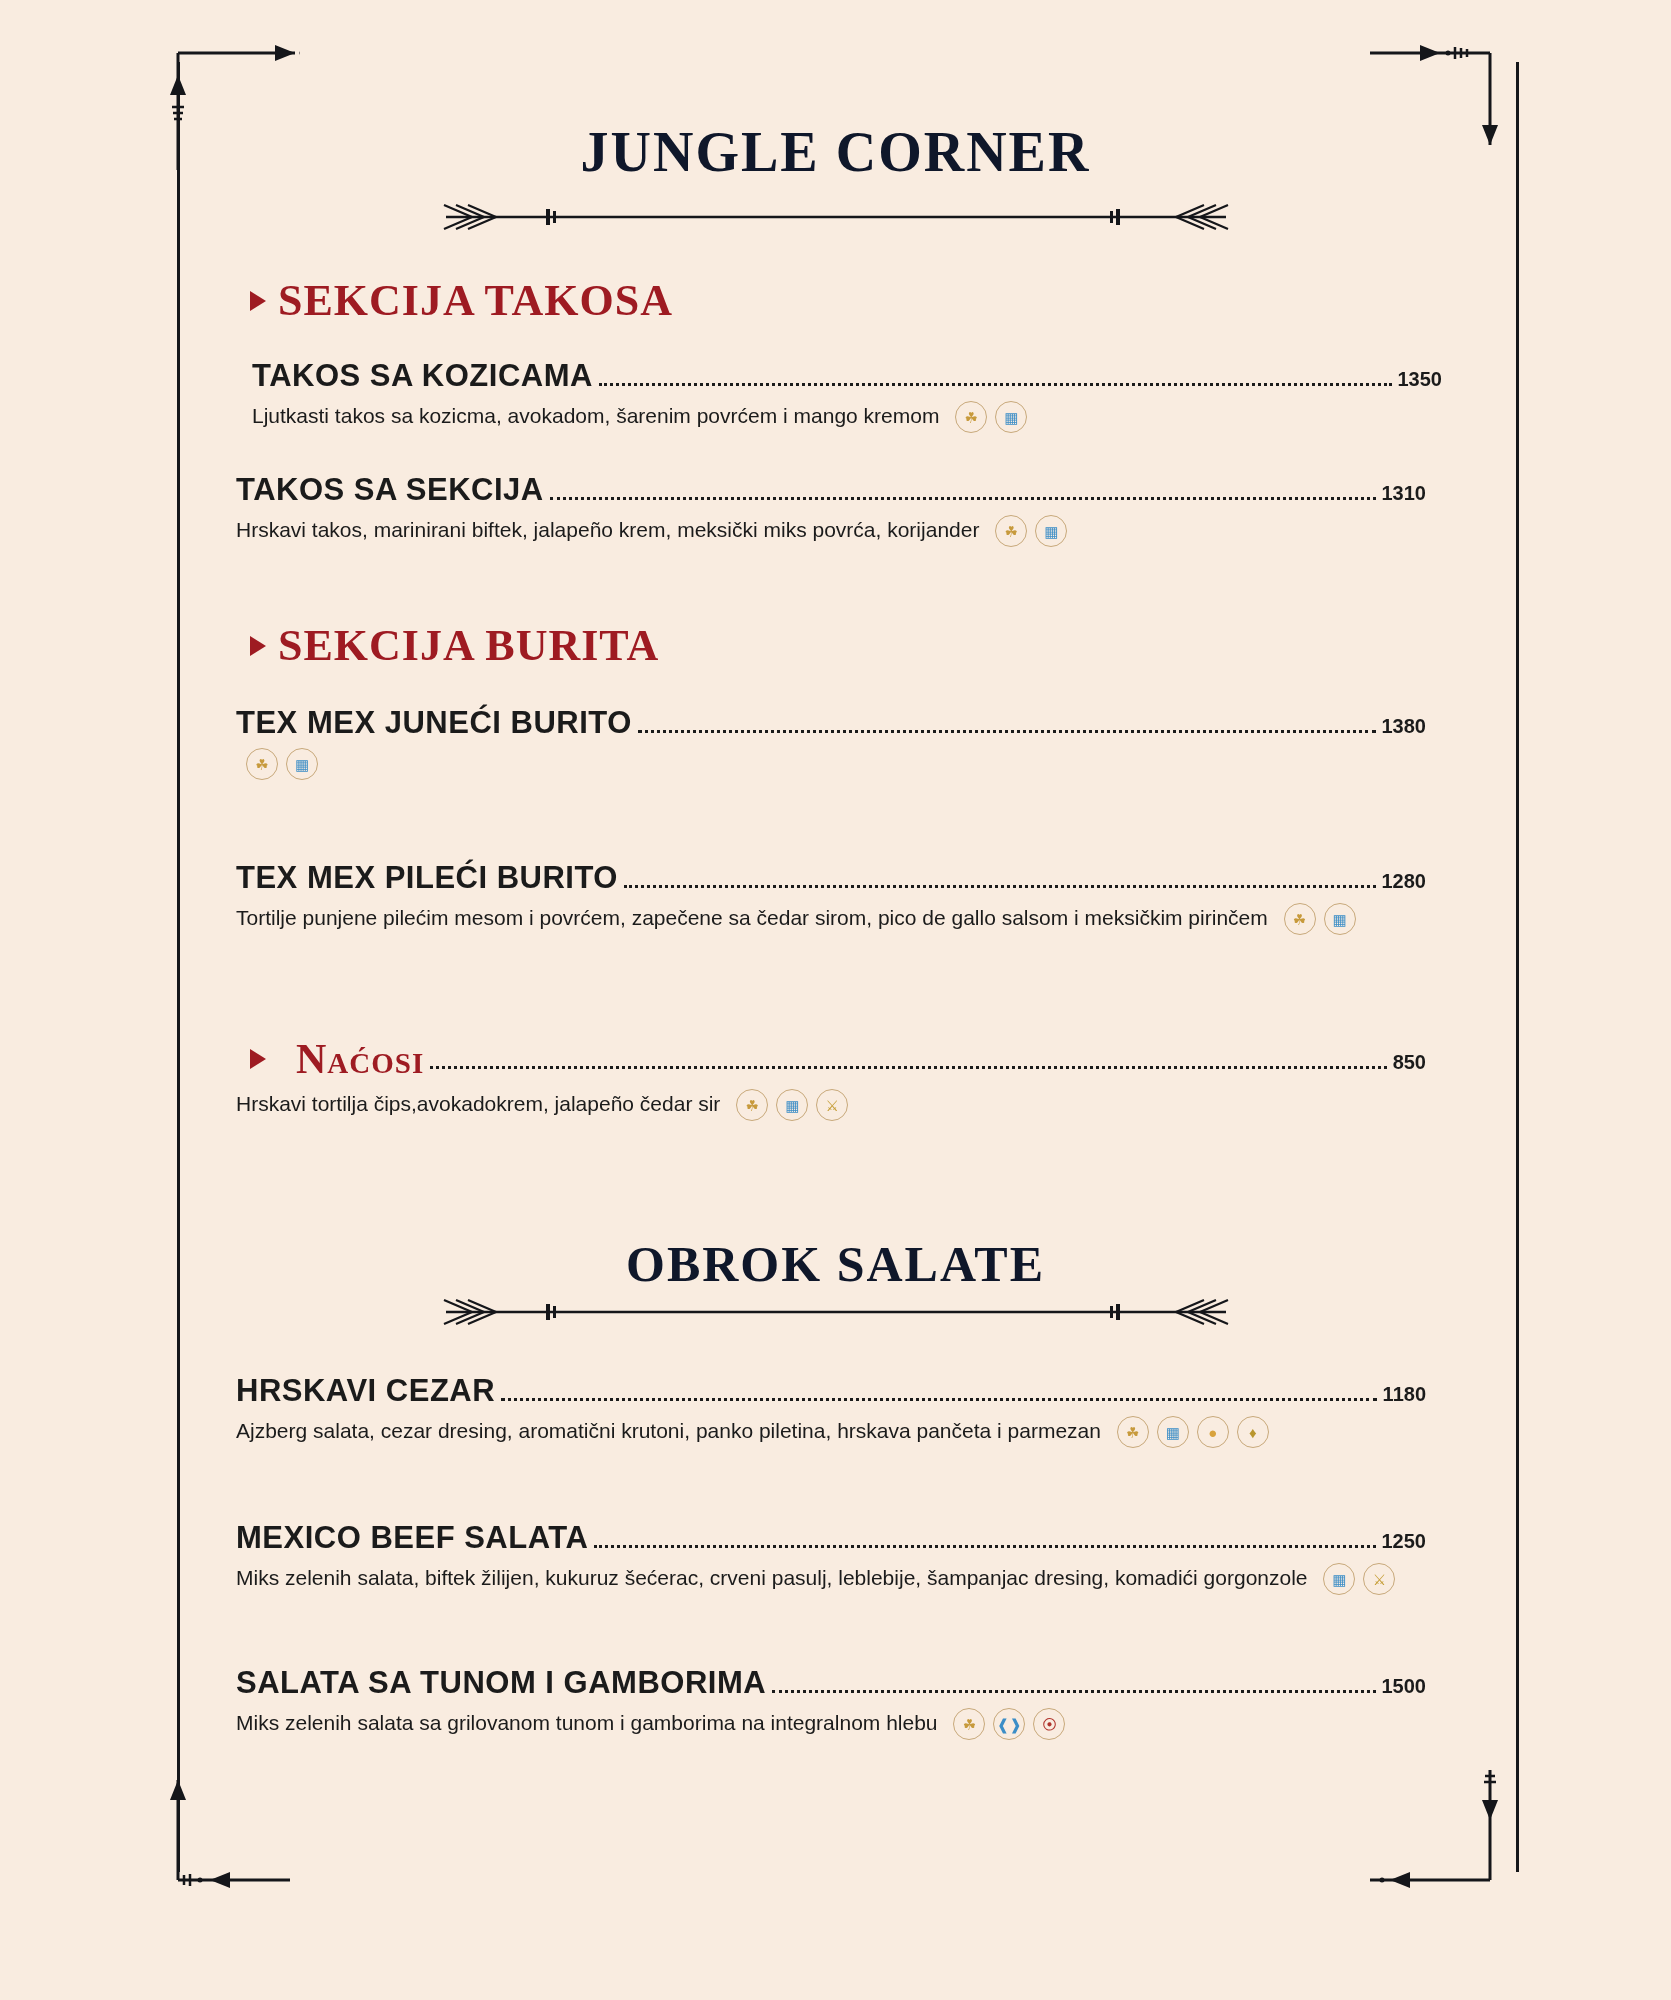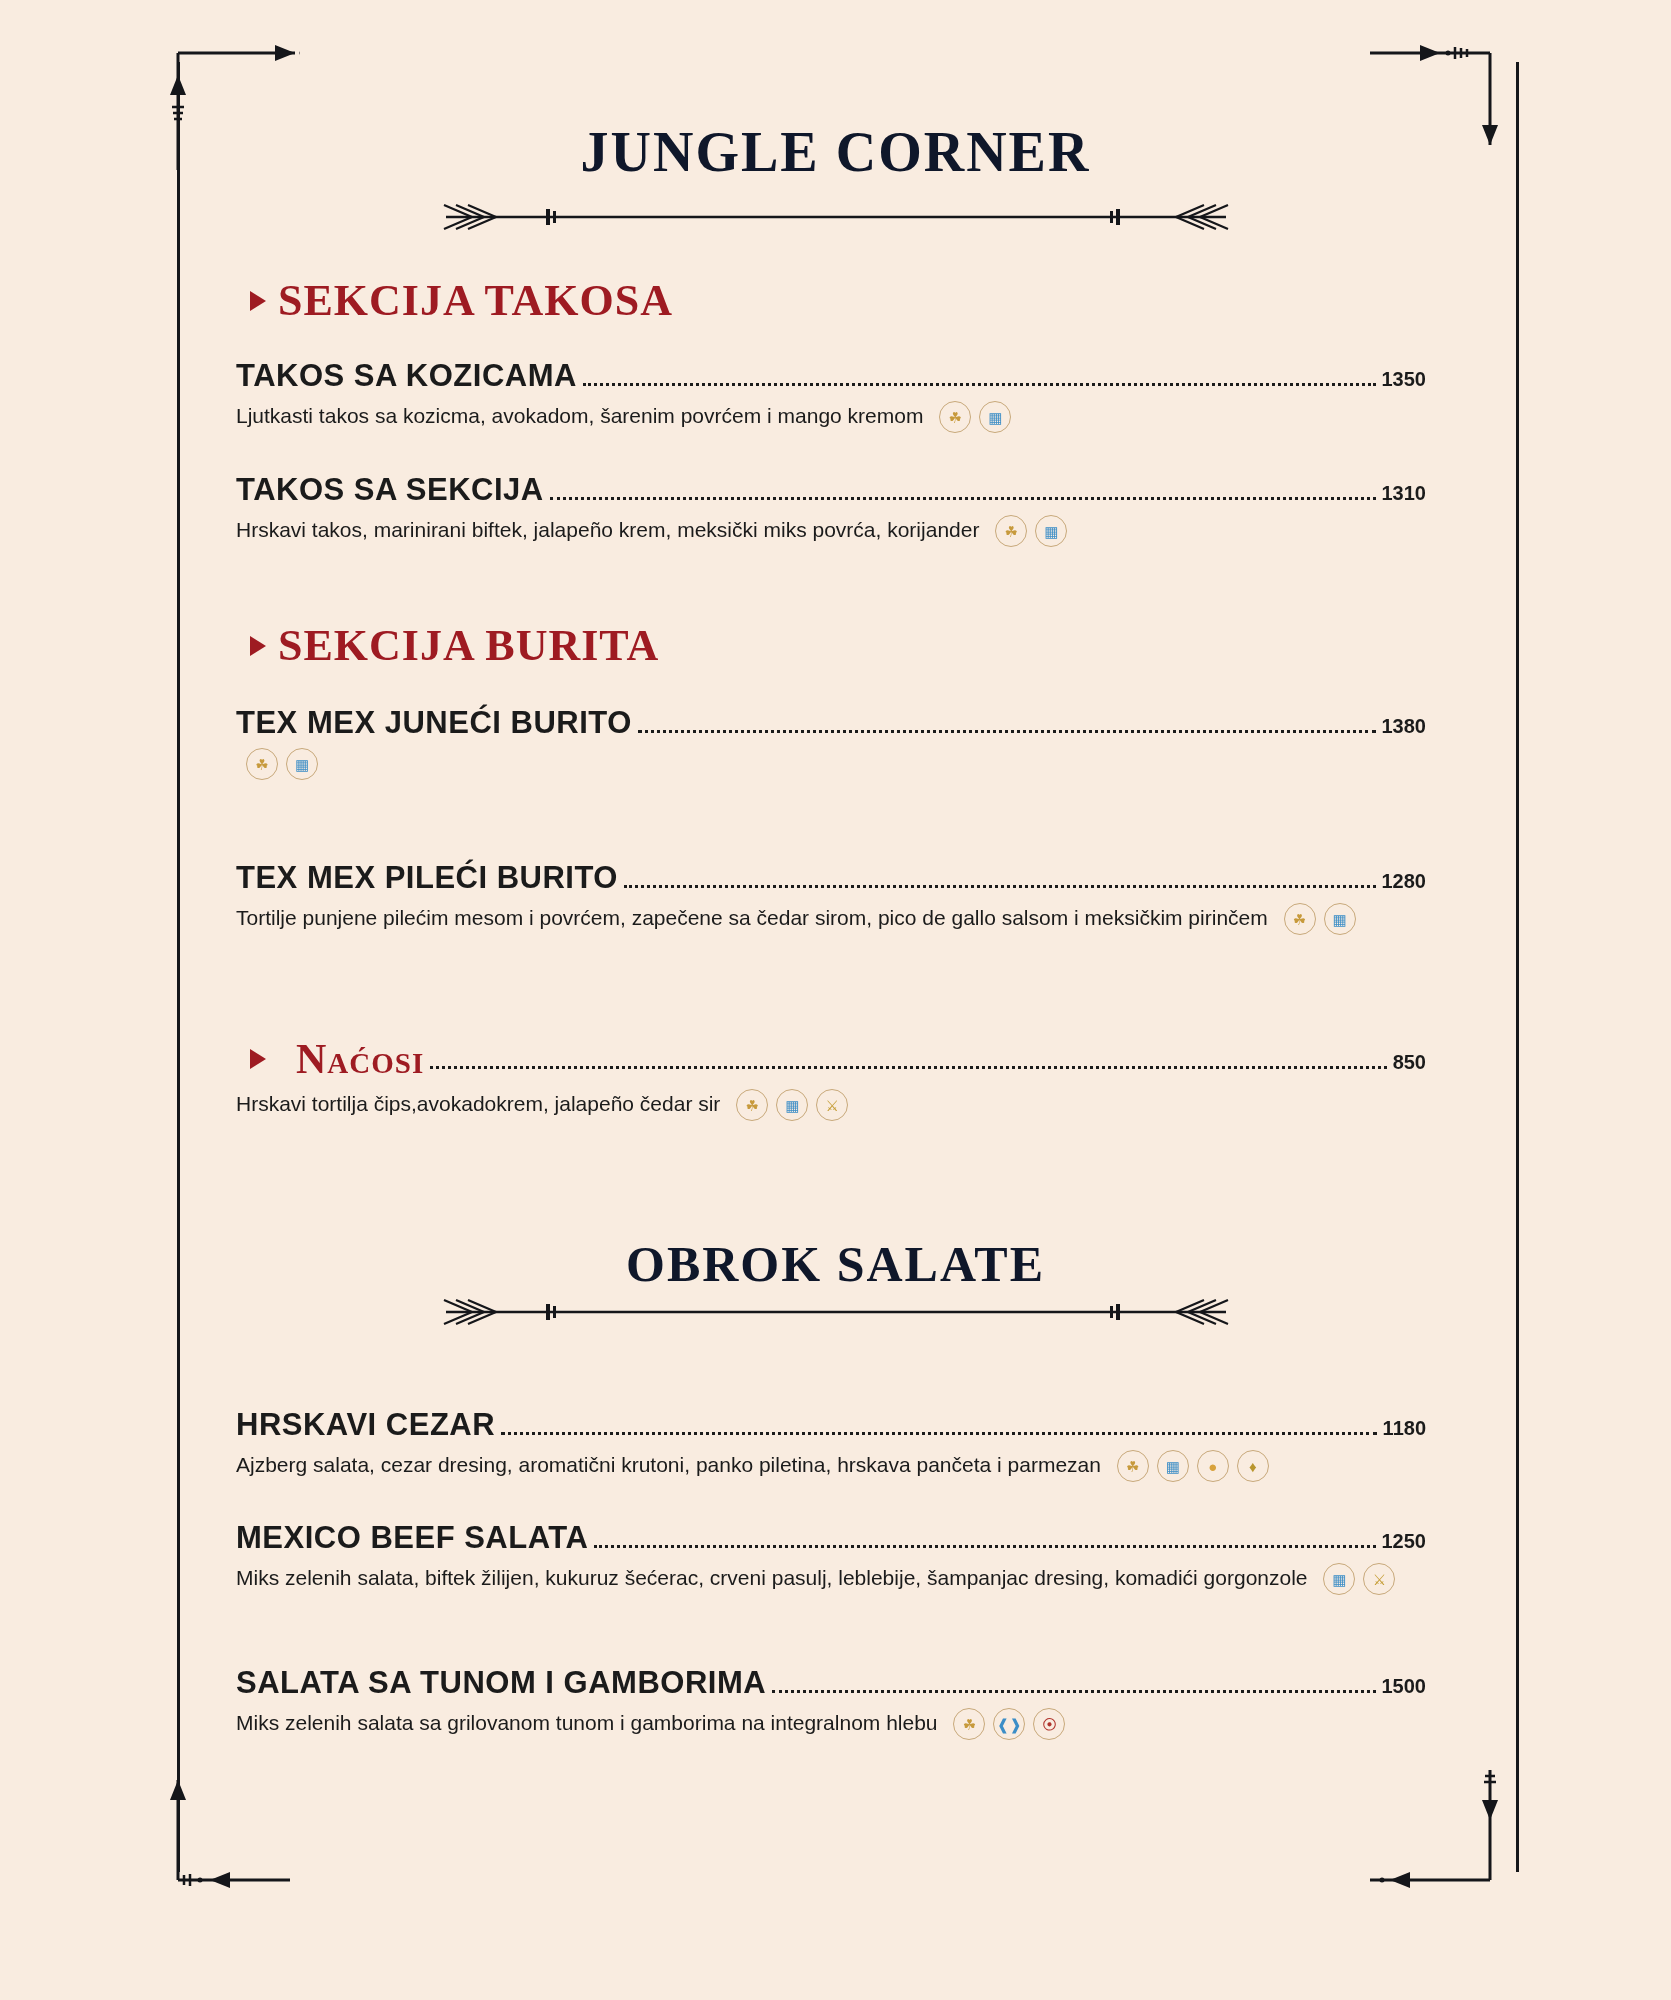--- a/index.html
+++ b/index.html
@@ -214,21 +214,21 @@
         <rect x="704" y="11" width="3" height="12"></rect>
       </g>
     </svg>
   </div>
 
   <div class="section-head" style="left:250px;top:275px;">
     <span class="tri"></span>
     <span>SEKCIJA TAKOSA</span>
   </div>
 
-  <div class="item" style="top:358px;">
+  <div class="item" style="top:358px;margin-left:16px;">
     <div class="item-row">
       <span class="item-name">TAKOS SA KOZICAMA</span>
       <span class="dots"></span>
       <span class="price">1350</span>
     </div>
     <div class="desc">
       <span>Ljutkasti takos sa kozicma, avokadom, šarenim povrćem i mango kremom</span>
       <span class="icons">
         <span class="ico ico-gluten">☘</span>
         <span class="ico ico-milk">▦</span>
@@ -315,21 +315,21 @@
       </g>
       <g fill="#15161a">
         <rect x="140" y="9" width="4" height="16"></rect>
         <rect x="147" y="11" width="3" height="12"></rect>
         <rect x="710" y="9" width="4" height="16"></rect>
         <rect x="704" y="11" width="3" height="12"></rect>
       </g>
     </svg>
   </div>
 
-  <div class="item" style="top:1407px;">
+  <div class="item" style="top:1373px;">
     <div class="item-row">
       <span class="item-name">HRSKAVI CEZAR</span>
       <span class="dots"></span>
       <span class="price">1180</span>
     </div>
     <div class="desc">
       <span>Ajzberg salata, cezar dresing, aromatični krutoni, panko piletina, hrskava pančeta i parmezan</span>
       <span class="icons">
         <span class="ico ico-gluten">☘</span>
         <span class="ico ico-milk">▦</span>

